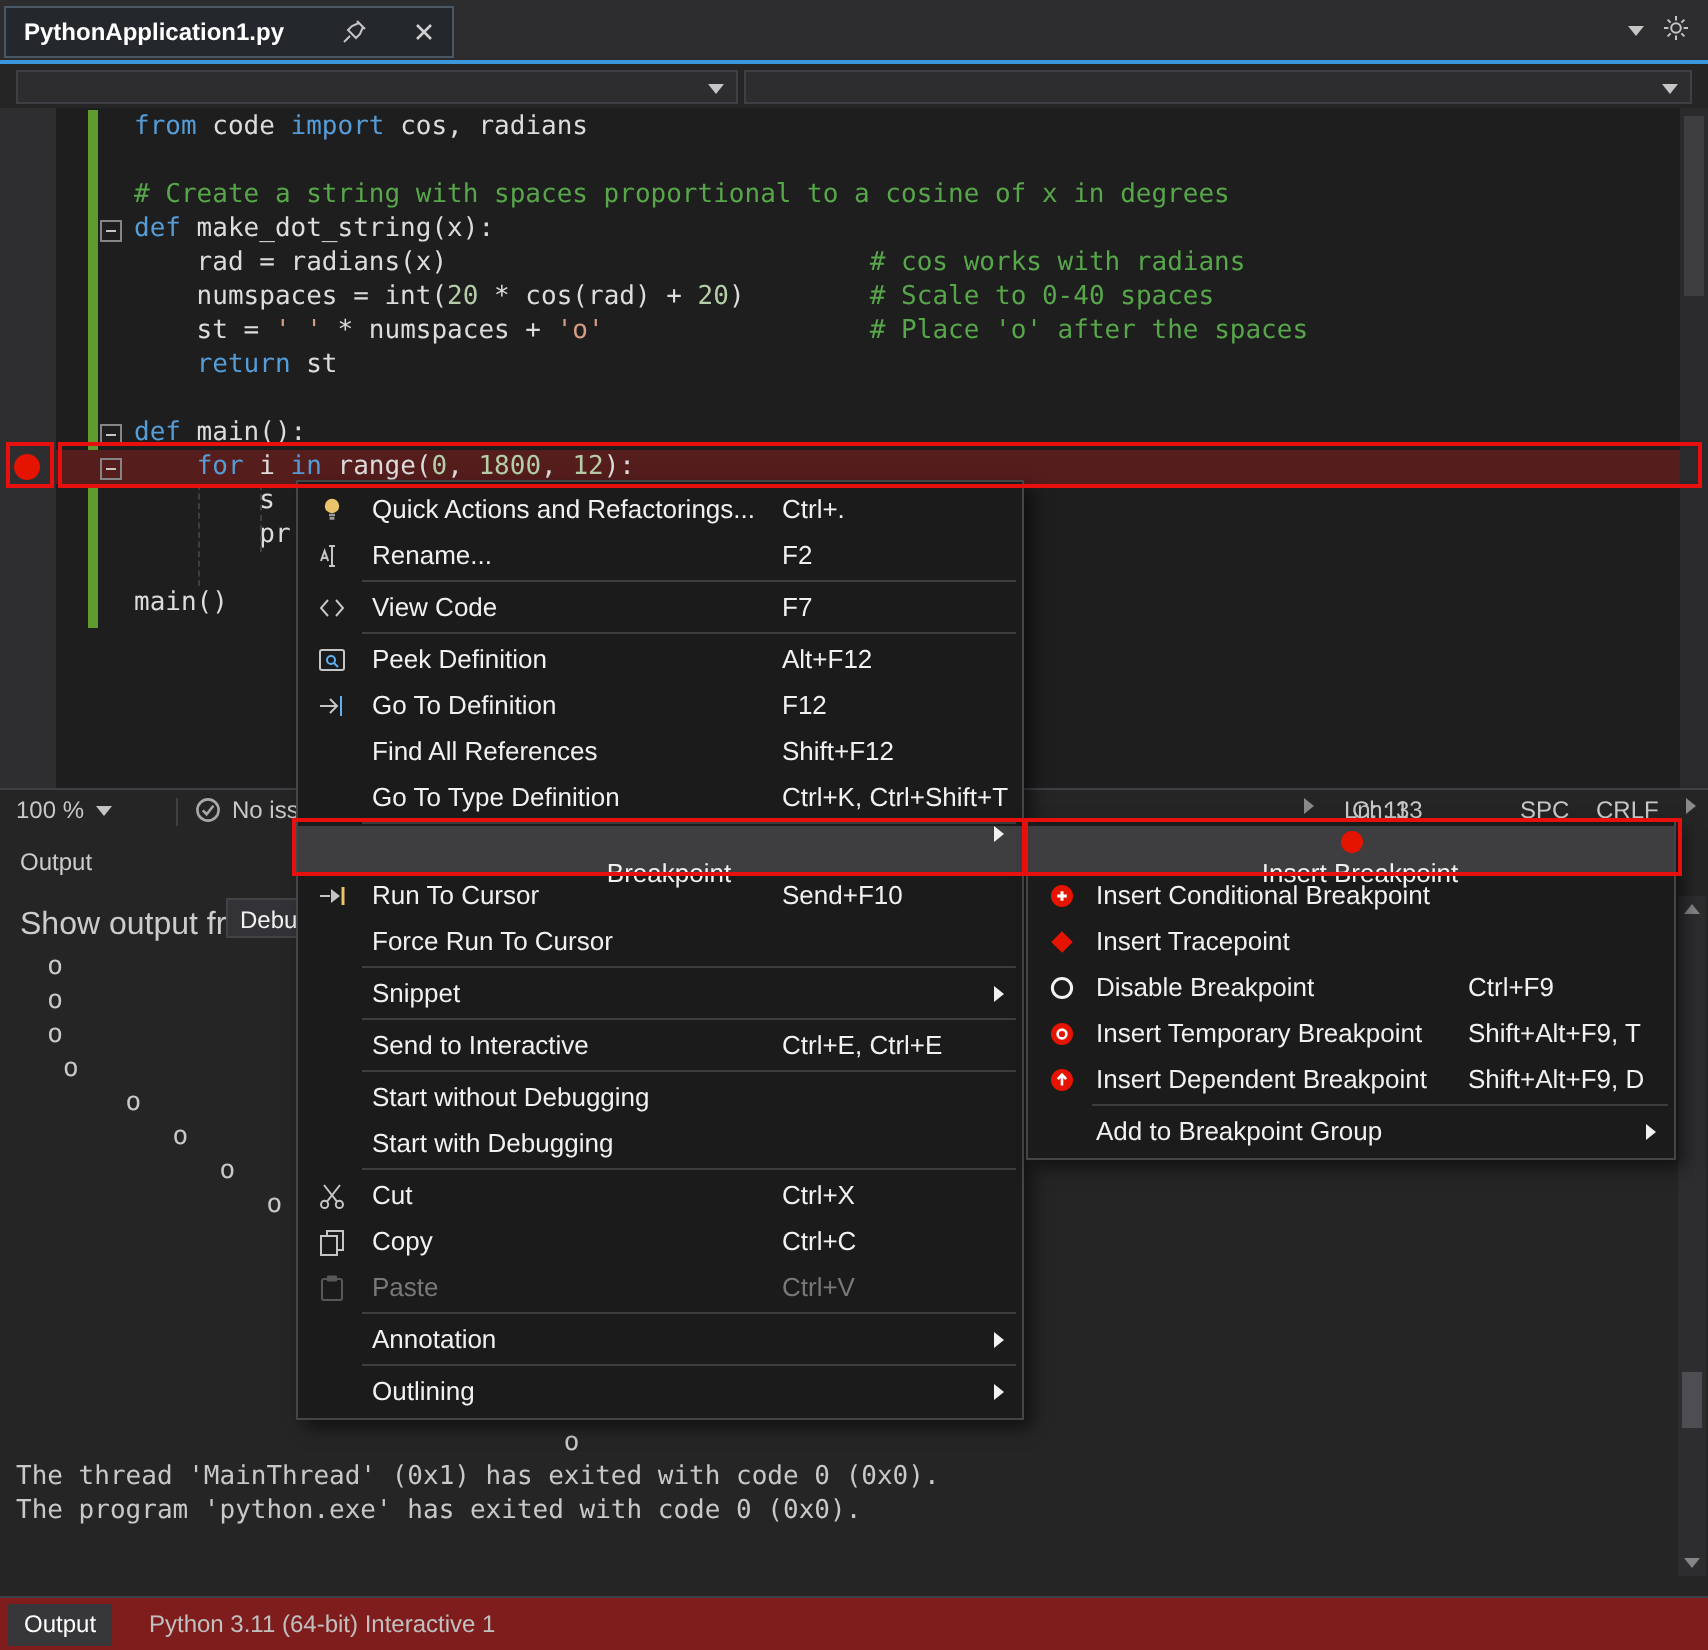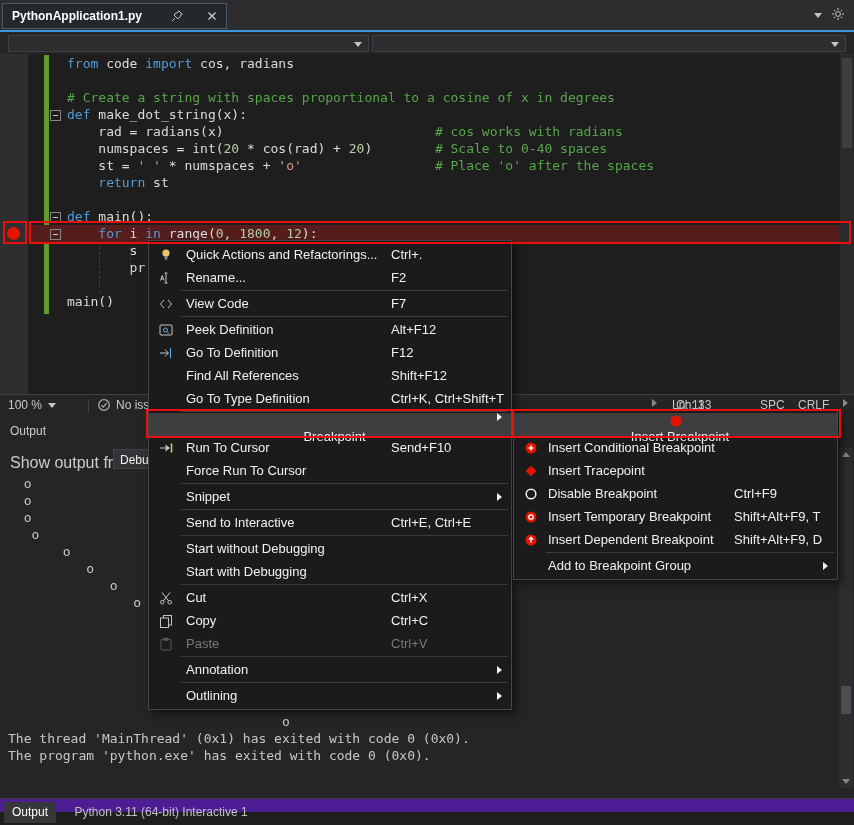--- a/index.html
+++ b/index.html
@@ -60,21 +60,21 @@
   .out-combo .val{position:absolute;left:6px;top:3px;}
   .console{position:absolute;left:8px;top:57px;right:20px;}
   .ol{height:17px;line-height:17px;white-space:pre;font-family:"DejaVu Sans Mono",monospace;
       font-size:13px;color:#c8c8c8;}
   .ovscroll{position:absolute;left:839px;top:30px;width:14px;height:340px;background:#2d2d30;}
   .oarr{position:absolute;left:3px;width:0;height:0;border-left:4px solid transparent;border-right:4px solid transparent;}
   .oarr.up{top:4px;border-bottom:5px solid #858585;}
   .oarr.down{bottom:4px;border-top:5px solid #858585;}
   .othumb{position:absolute;left:2px;top:238px;width:10px;height:28px;background:#4d4d52;}
   
-  .bottombar{position:absolute;left:0;top:798px;width:854px;height:14px;background:#4c1d95;
+  .bottombar{position:absolute;left:0;top:798px;width:854px;height:27px;background:#7f1d1d;
              border-top:1px solid #3f3f46;box-sizing:border-box;}
   .btab{display:inline-block;margin:3px 2px 0 4px;padding:3px 8px 4px 8px;font-size:12px;color:#c0c0c0;}
   .btab.active{background:#37373a;color:#ffffff;}
   
   .menu{position:absolute;background:#1b1b1c;border:1px solid #454548;box-sizing:border-box;
         padding:2px 0;box-shadow:4px 4px 8px rgba(0,0,0,0.5);font-size:13px;color:#f1f1f1;}
   #context-menu{left:148px;top:240px;width:364px;z-index:40;}
   #breakpoint-submenu{left:513px;top:410px;width:325px;z-index:45;}
   .mi{position:relative;height:23px;display:flex;align-items:center;padding-left:9px;box-sizing:border-box;text-align:right;}
   .mi.hl{background:#3e3e40;flex-direction:column;}

